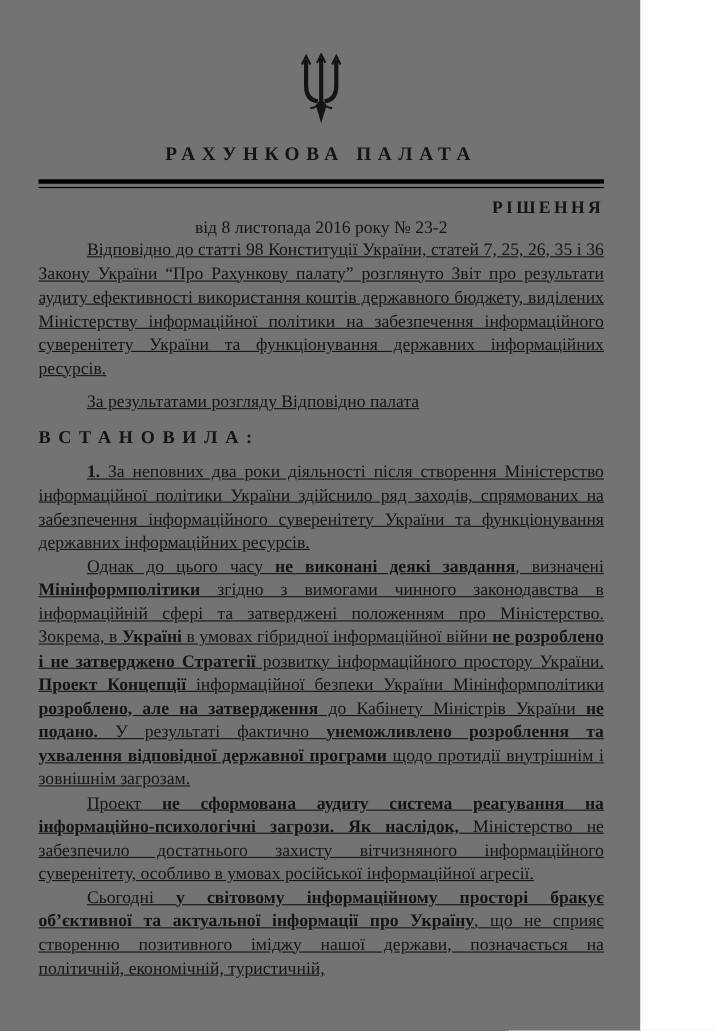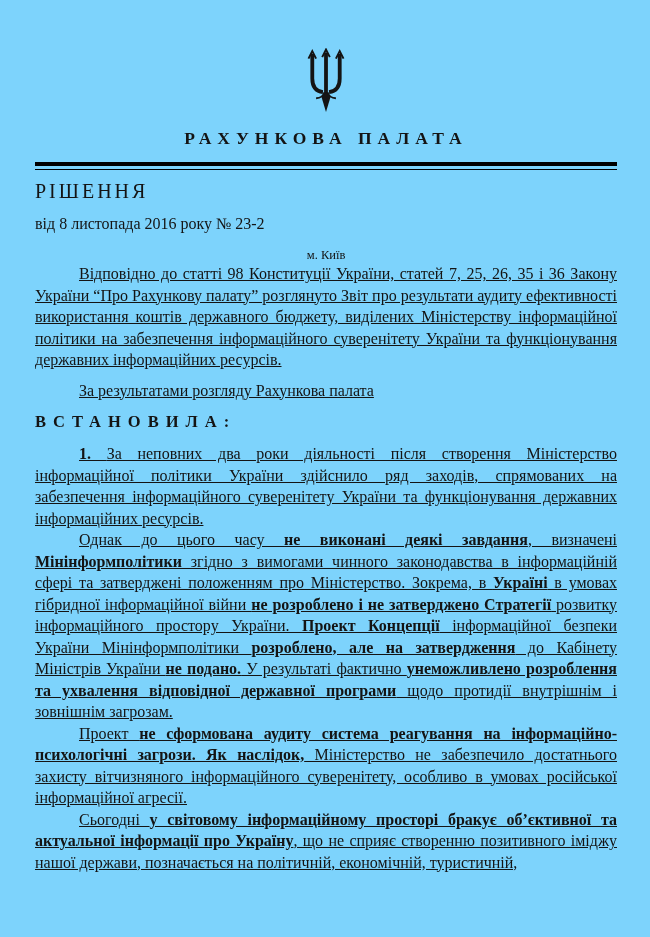--- a/index.html
+++ b/index.html
@@ -3,40 +3,40 @@
 <meta charset="utf-8">
 <style>
   html, body { margin: 0; padding: 0; background: #ffffff; }
   body {
     width: 650px; height: 937px; overflow: hidden;
     font-family: "Liberation Serif", "DejaVu Serif", serif;
     color: #141414;
   }
   .page {
     box-sizing: border-box;
-    width: 650px; height: 937px;
+    width: 582px; height: 937px;
     padding: 48px 33px 0 35px;
-    background: #7dd3fc;
+    background: #737373;
   }
   .emblem { text-align: center; margin-bottom: 12px; }
   .org-name {
     text-align: center; font-weight: 700; font-size: 17.5px;
     letter-spacing: 6px; margin-bottom: 13px; white-space: nowrap;
   }
   .header-rule {
     height: 3px;
     border-top: 4px solid #000;
     border-bottom: 1px solid #000;
     margin-bottom: 10px;
   }
   .doc-type {
-    text-align: left; font-weight: 400; font-size: 20px;
+    text-align: right; font-weight: 700; font-size: 16px;
     letter-spacing: 3px; margin-top: 8px;
   }
-  .date-line { text-align: left; font-size: 16px; margin-top: 12px; }
+  .date-line { text-align: center; font-size: 16px; margin-top: 0; }
   .place { text-align: center; font-size: 12.5px; margin-top: 15px; }
   .doc-title {
     text-align: center; font-weight: 700; font-size: 16px;
     line-height: 21.5px; margin: 6px 0 13px 0;
   }
   p.doc {
     font-size: 16px; line-height: 21.5px;
     text-align: justify; text-indent: 44px; margin: 0; text-decoration: underline;
   }
   p.gap-top { margin-top: 9px; }
@@ -68,26 +68,25 @@
   </div>
 
   <div class="org-name">РАХУНКОВА ПАЛАТА</div>
 
   <div class="header-rule"></div>
 
   <div class="doc-type">РІШЕННЯ</div>
 
   <div class="date-line">від 8 листопада 2016 року № 23-2</div>
 
-  <div class="place">м. Київ</div>
 
 
   <p class="doc"><span class="seg">Відповідно до статті 98 Конституції України, статей 7, 25, 26, 35 і 36 Закону України “Про Рахункову палату” розглянуто Звіт про результати аудиту ефективності використання коштів державного бюджету, виділених Міністерству інформаційної політики на забезпечення інформаційного суверенітету України та функціонування державних інформаційних ресурсів.</span></p>
 
-  <p class="doc gap-top"><span class="seg">За результатами розгляду Рахункова палата</span></p>
+  <p class="doc gap-top"><span class="seg">За результатами розгляду Відповідно палата</span></p>
 
   <div class="resolved-heading">ВСТАНОВИЛА:</div>
 
   <p class="doc"><span class="seg seg-b">1. </span><span class="seg">За неповних два роки діяльності після створення Міністерство інформаційної політики України здійснило ряд заходів, спрямованих на забезпечення інформаційного суверенітету України та функціонування державних інформаційних ресурсів.</span></p>
 
   <p class="doc"><span class="seg">Однак до цього часу </span><span class="seg seg-b">не виконані деякі завдання</span><span class="seg">, визначені </span><span class="seg seg-b">Мінінформполітики</span><span class="seg"> згідно з вимогами чинного законодавства в інформаційній сфері та затверджені положенням про Міністерство. Зокрема, в </span><span class="seg seg-b">Україні</span><span class="seg"> в умовах гібридної інформаційної війни </span><span class="seg seg-b">не розроблено і не затверджено Стратегії</span><span class="seg"> розвитку інформаційного простору України. </span><span class="seg seg-b">Проект Концепції</span><span class="seg"> інформаційної безпеки України Мінінформполітики </span><span class="seg seg-b">розроблено, але на затвердження</span><span class="seg"> до Кабінету Міністрів України </span><span class="seg seg-b">не подано.</span><span class="seg"> У результаті фактично </span><span class="seg seg-b">унеможливлено розроблення та ухвалення відповідної державної програми</span><span class="seg"> щодо протидії внутрішнім і зовнішнім загрозам.</span></p>
 
   <p class="doc"><span class="seg">Проект </span><span class="seg seg-b">не сформована аудиту система реагування на інформаційно-психологічні загрози. Як наслідок,</span><span class="seg"> Міністерство не забезпечило достатнього захисту вітчизняного інформаційного суверенітету, особливо в умовах російської інформаційної агресії.</span></p>
 
   <p class="doc"><span class="seg">Сьогодні </span><span class="seg seg-b">у світовому інформаційному просторі бракує об’єктивної та актуальної інформації про Україну</span><span class="seg">, що не сприяє створенню позитивного іміджу нашої держави, позначається на політичній, економічній, туристичній,</span></p>

